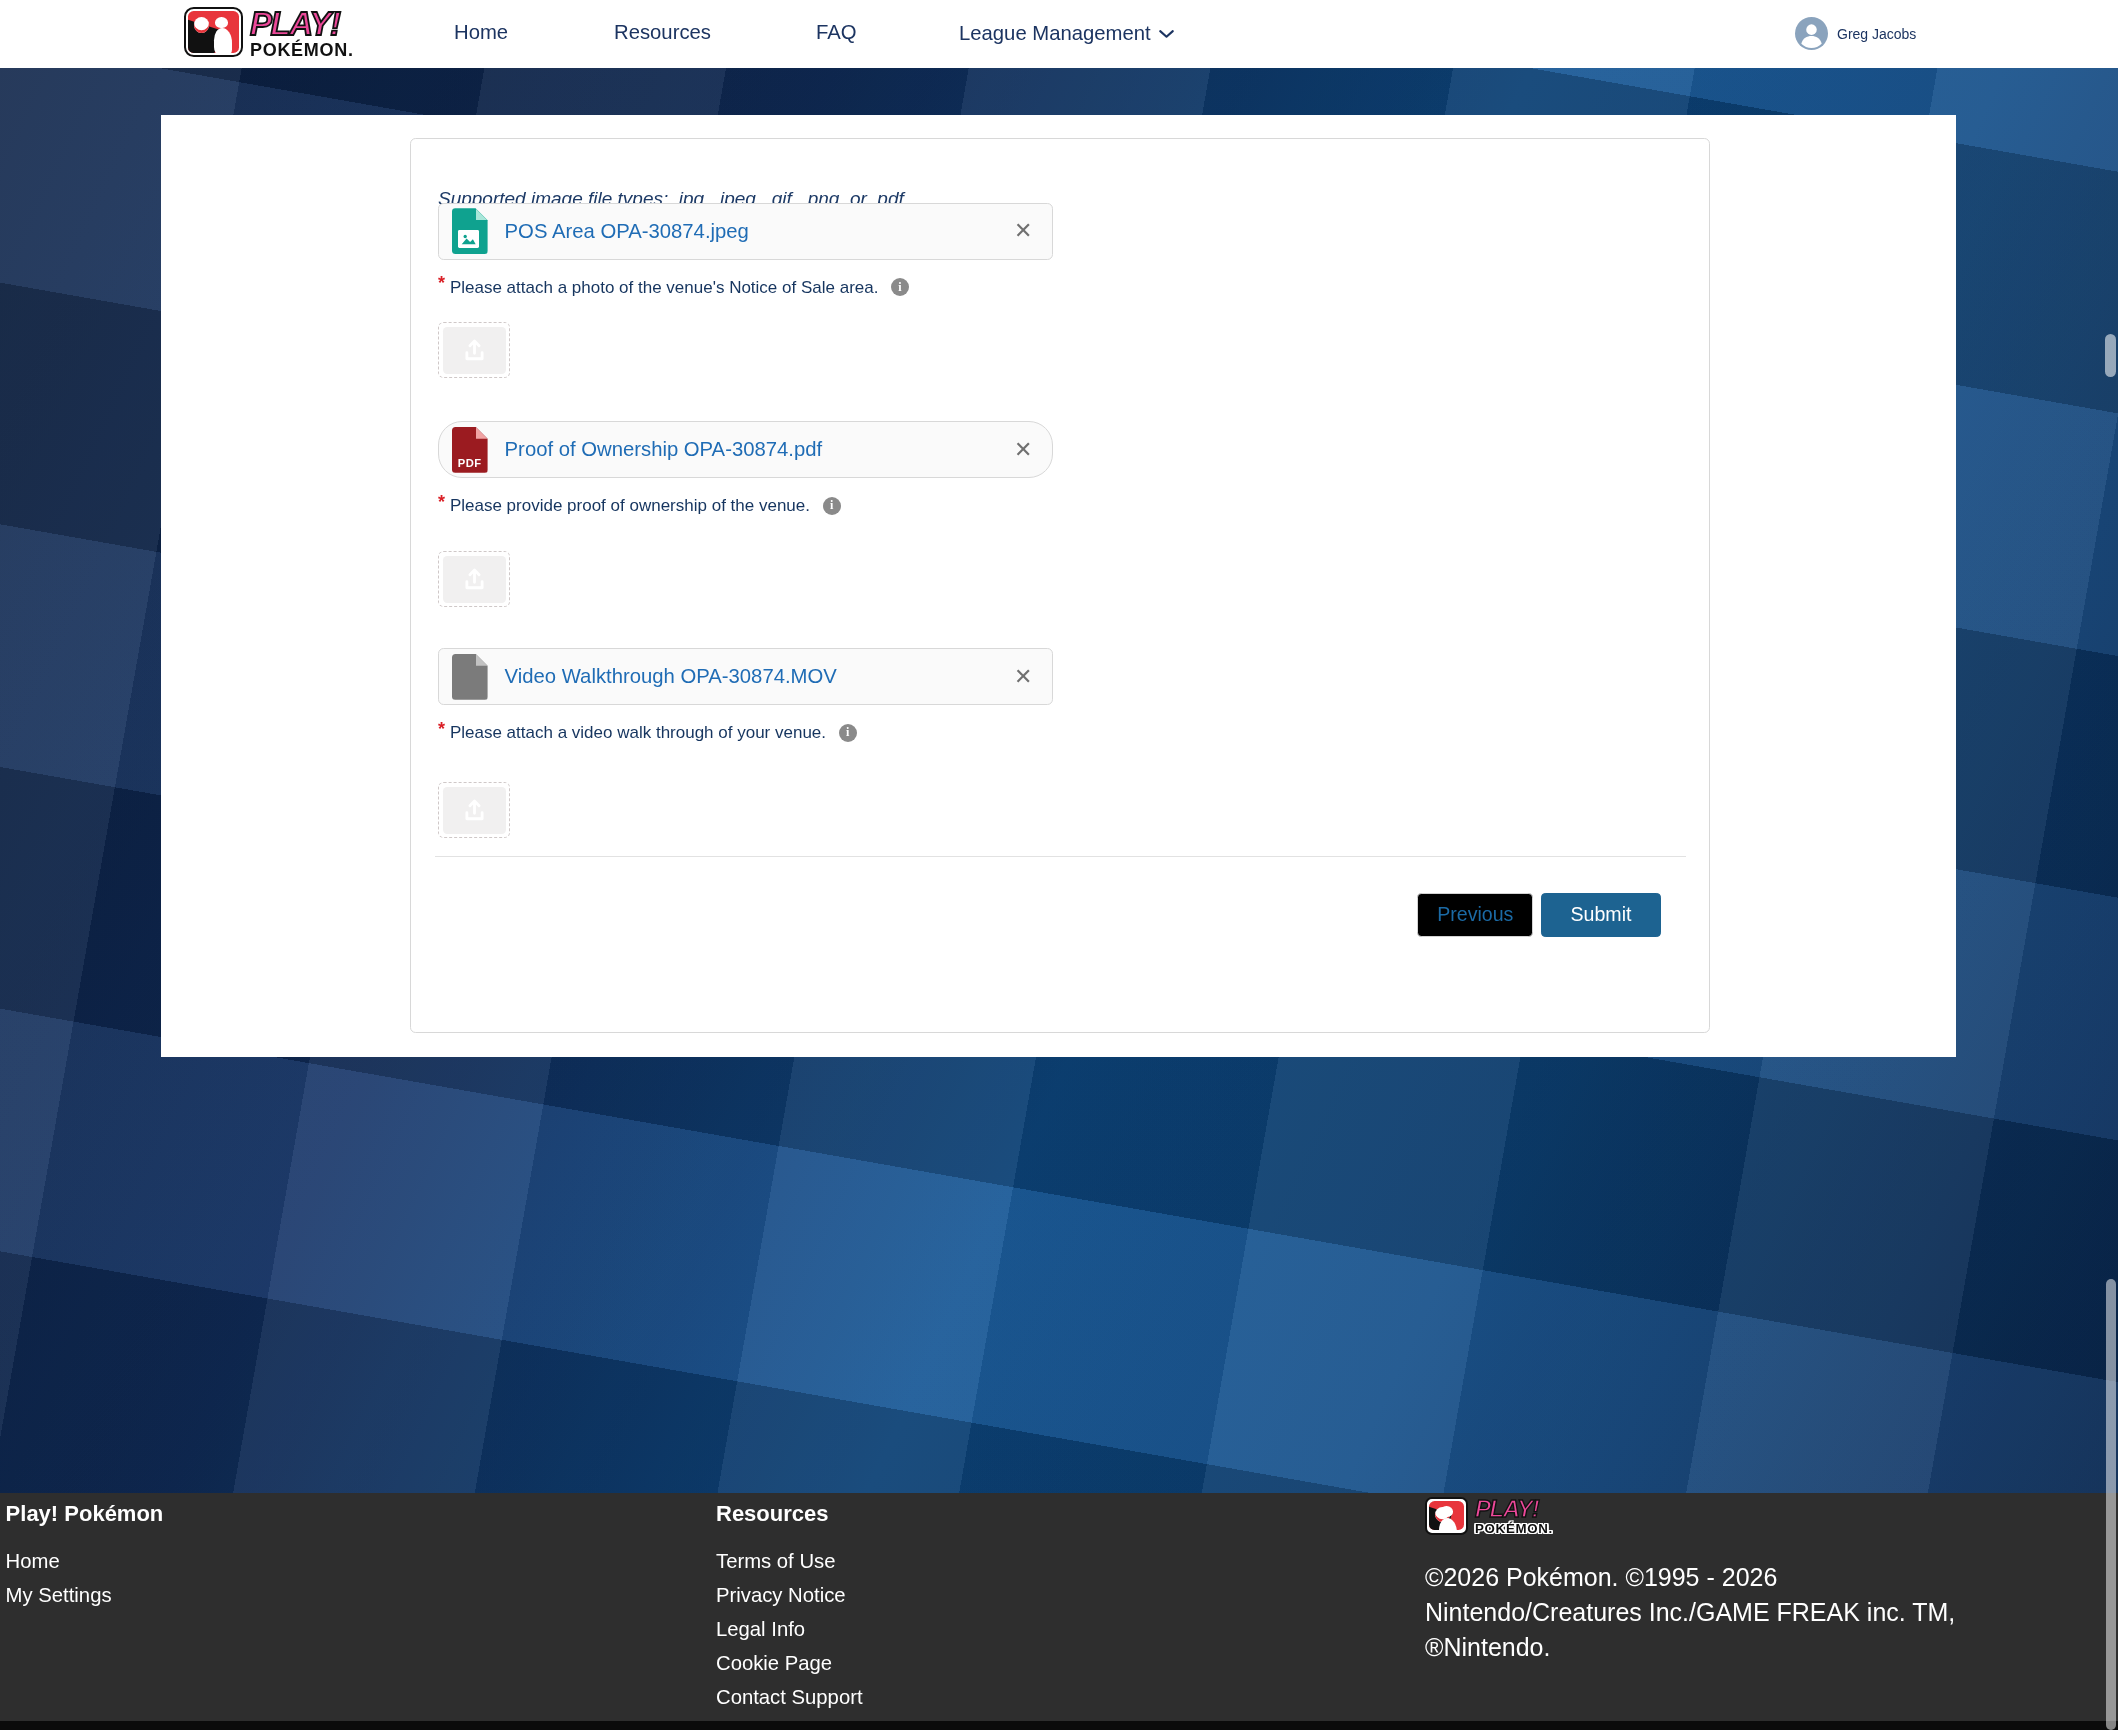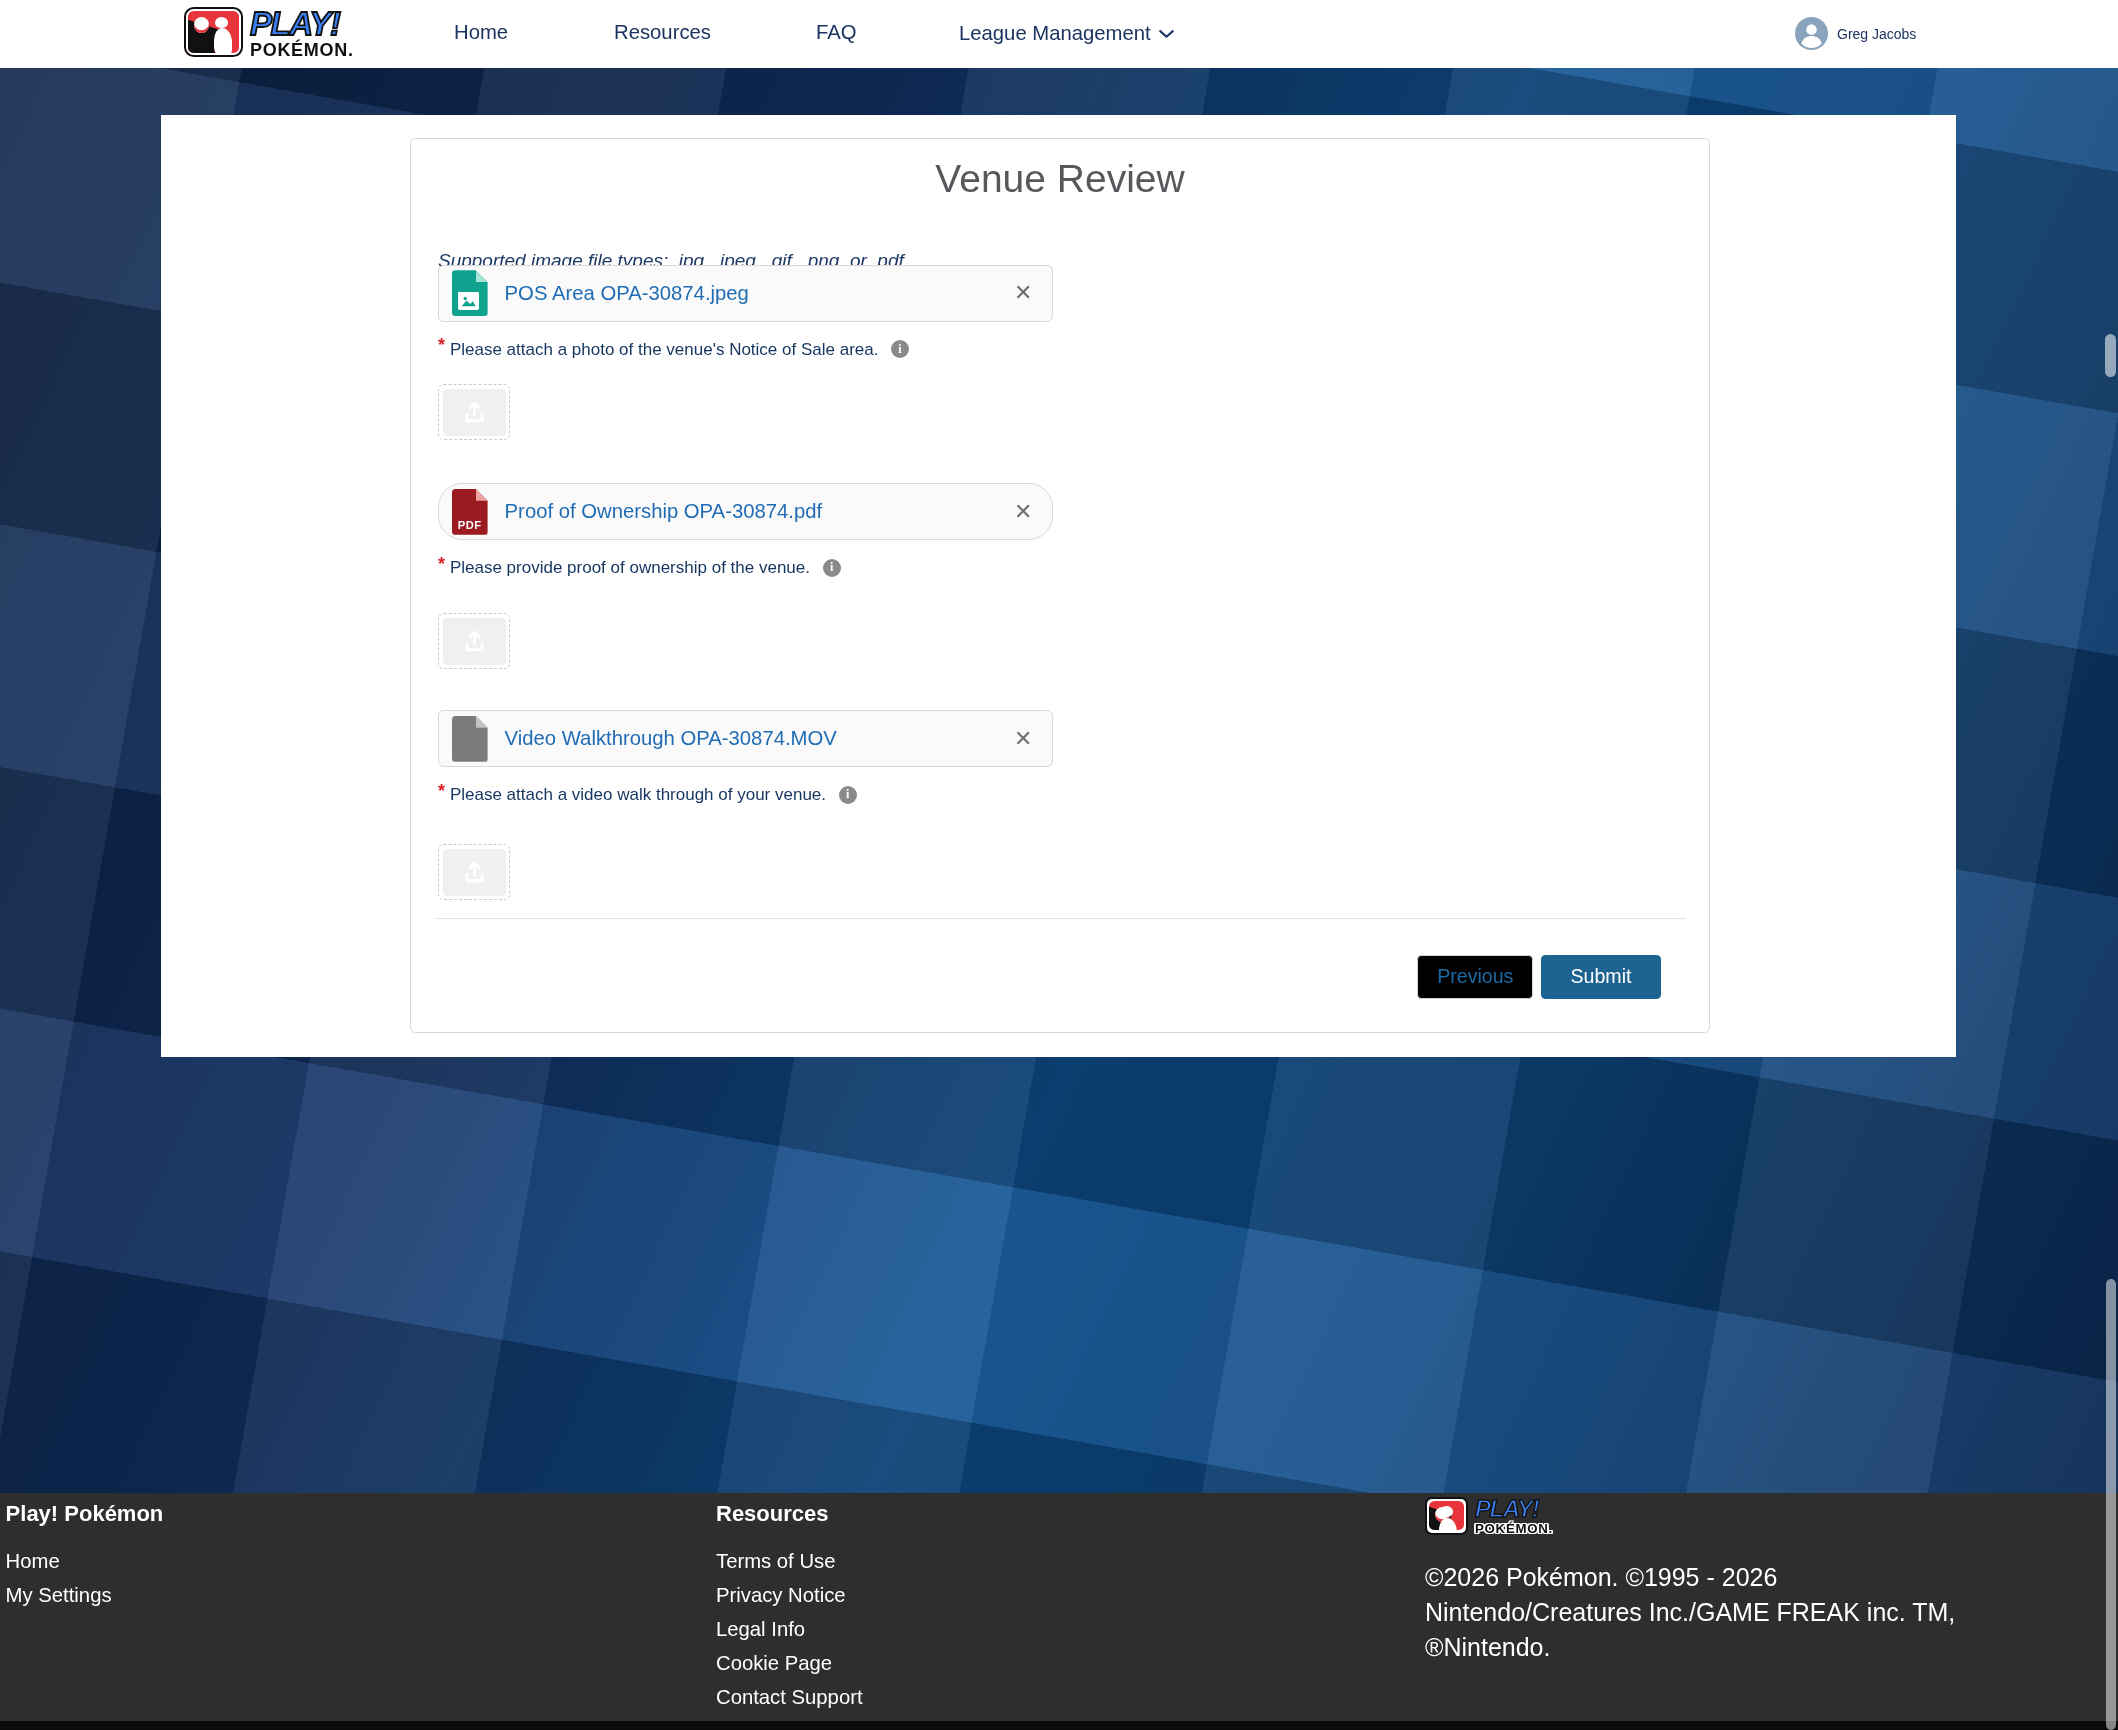--- a/index.html
+++ b/index.html
@@ -11,21 +11,21 @@
   .logo{position:absolute;left:184px;top:7px;display:flex;align-items:flex-start;cursor:pointer;}
   .pp-icon{position:relative;width:59px;height:50px;background:#fff;border:2.8px solid #111;
            border-radius:9.8px;box-sizing:border-box;overflow:hidden;flex:none;}
   .pp-icon .inner{position:absolute;inset:2.1px;border-radius:5.6px;overflow:hidden;background:#e8353c;}
   .pp-icon .black{position:absolute;left:-28%;top:28%;width:80%;height:120%;background:#111;transform:rotate(18deg);}
   .pp-icon .ball{position:absolute;left:5.6px;top:6.3px;width:15.4px;height:15.4px;border-radius:50%;
                  background:#fff;box-shadow:inset 0 -2.8px 0 #e8353c;}
   .pp-icon .trainer-head{position:absolute;right:11.2px;top:5.6px;width:12.6px;height:11.2px;border-radius:50% 50% 45% 45%;background:#fff;}
   .pp-icon .trainer-body{position:absolute;right:7px;top:17px;width:18px;height:27px;border-radius:45% 55% 20% 30%;background:#fff;}
   .logo-text{margin-left:7px;line-height:1;}
-  .logo-play{font-size:33px;font-weight:900;font-style:italic;color:#3b82f6;
+  .logo-play{font-size:33px;font-weight:900;font-style:italic;color:#ec4899;
              -webkit-text-stroke:1.8px #111;letter-spacing:-1.4px;}
   .logo-pokemon{font-size:18px;font-weight:900;color:#111;letter-spacing:0.7px;margin-top:1.4px;}
   .nav-item{position:absolute;top:21px;font-size:20.3px;font-weight:500;color:#1c3461;cursor:pointer;white-space:nowrap;}
   .nav-item .chev{margin-left:7px;vertical-align:1.4px;}
   .user{position:absolute;left:1795px;top:17px;display:flex;align-items:center;cursor:pointer;}
   .avatar{width:33px;height:33px;flex:none;margin-right:9px;}
   .user-name{font-size:14px;color:#1c3461;}
 
   
   .hero{position:absolute;left:0;top:68px;width:100%;height:1425px;
@@ -137,21 +137,20 @@
       </svg>
       <span class="user-name">Greg Jacobs</span>
     </div>
   </header>
 
   <div class="hero">
 
     <div class="panel">
 
       <div class="card">
-        <h1 class="form-title">Venue Review</h1>
         <div class="note">Supported image file types: .jpg, .jpeg, .gif, .png, or .pdf</div>
 
         <div class="chip first">
           <span class="file-icon image">
             <span class="fold"></span>
             <span class="thumb">
                 <svg width="15.4" height="12.6" viewBox="0 0 22 18">
                   <circle cx="6" cy="5" r="2.4" fill="#0fa28f"></circle>
                   <path d="M1 16 L8 8 L13 13 L17 9 L21 16 Z" fill="#0fa28f"></path>
                 </svg>

